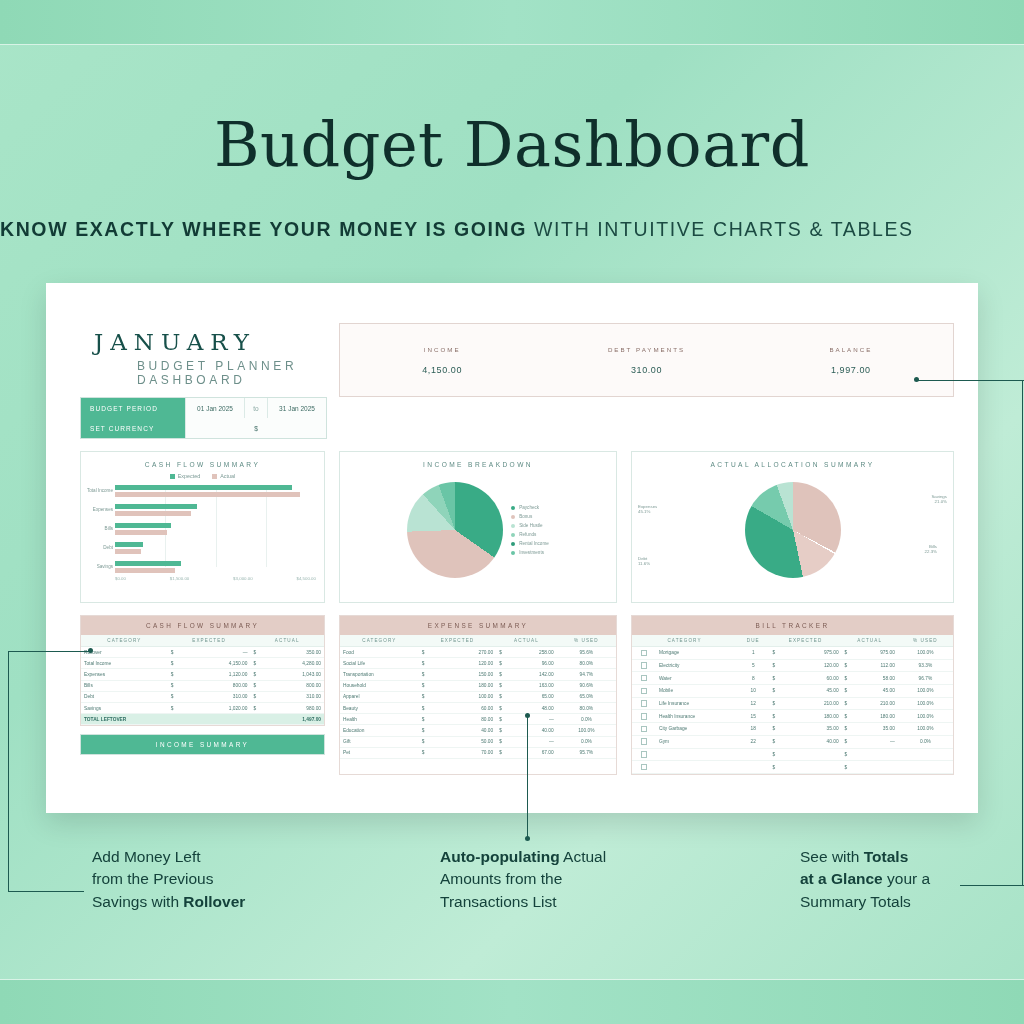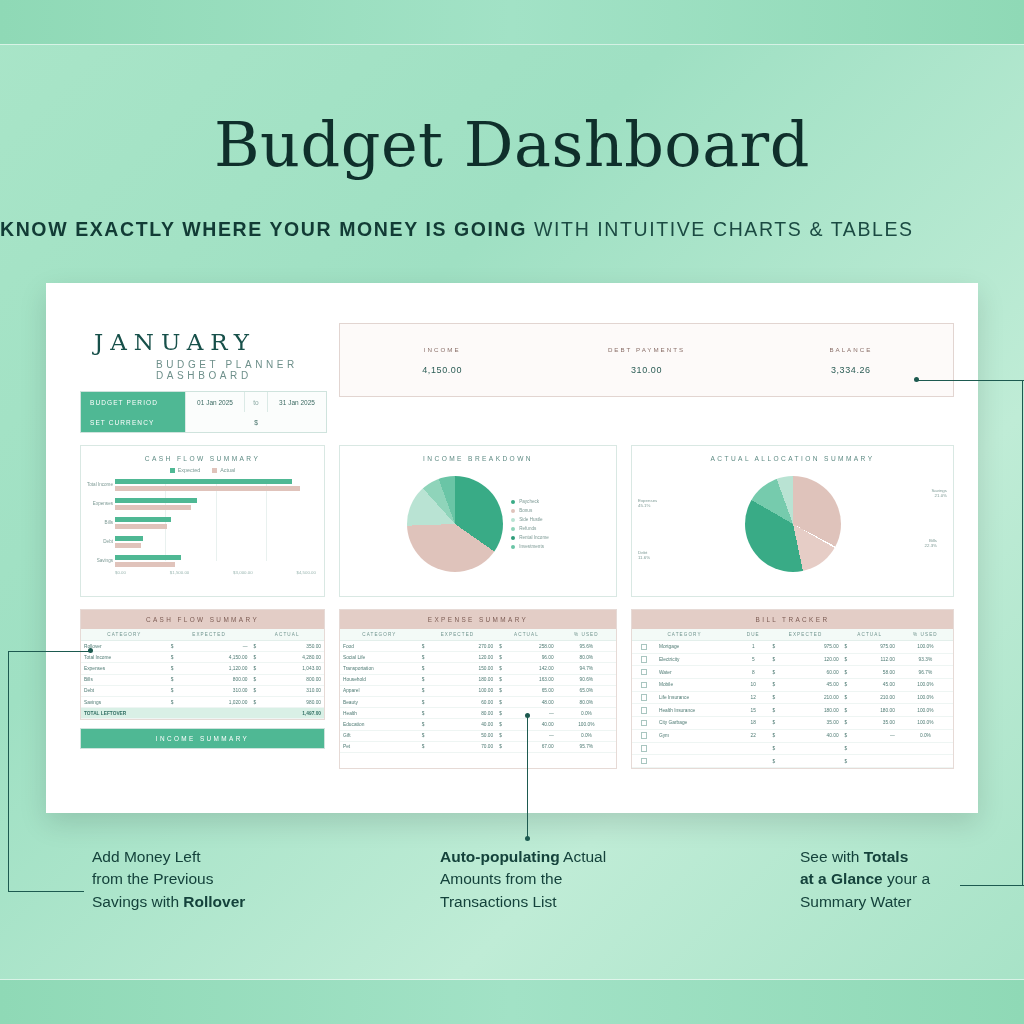--- a/index.html
+++ b/index.html
@@ -82,24 +82,24 @@
   }
 
   .month {
     font-family: "DejaVu Serif", "Liberation Serif", serif;
     font-size: 23px;
     letter-spacing: 7px;
     color: #17504a;
     margin: 16px 0 4px 14px;
   }
   .month-sub {
-    font-size: 10px;
+    font-size: 12px;
     letter-spacing: 3.6px;
     color: #6d8f8a;
-    margin-left: 28px;
+    margin-left: 9px;
     padding-left: 48px;
   }
 
   .row-top {
     display: flex;
     gap: 14px;
     margin-top: 8px;
   }
   .col-left { width: 245px; }
   .col-right { flex: 1; }
@@ -430,21 +430,21 @@
             <div class="kpi">
               <div class="k-label">INCOME</div>
               <div class="k-value">4,150.00</div>
             </div>
             <div class="kpi">
               <div class="k-label">DEBT PAYMENTS</div>
               <div class="k-value">310.00</div>
             </div>
             <div class="kpi">
               <div class="k-label">BALANCE</div>
-              <div class="k-value">3,334.26</div>
+              <div class="k-value">1,997.00</div>
             </div>
           </div>
         </div>
       </div>
 
       <div class="charts-row">
 
         <div class="panel p-cashflow">
           <div class="panel-title">CASH FLOW SUMMARY</div>
           <div class="legend-mini">
@@ -861,15 +861,15 @@
 
   <div class="annot a2">
     <b>Auto-populating</b><span> Actual</span><br>
     <span>Amounts from the</span><br>
     <span>Transactions List</span>
   </div>
 
   <div class="annot a3">
     <span>See with </span><b>Totals</b><br>
     <b>at a Glance</b><span> your a</span><br>
-    <span>Summary Water</span>
+    <span>Summary Totals</span>
   </div>
 </div>
 
 </body></html>

